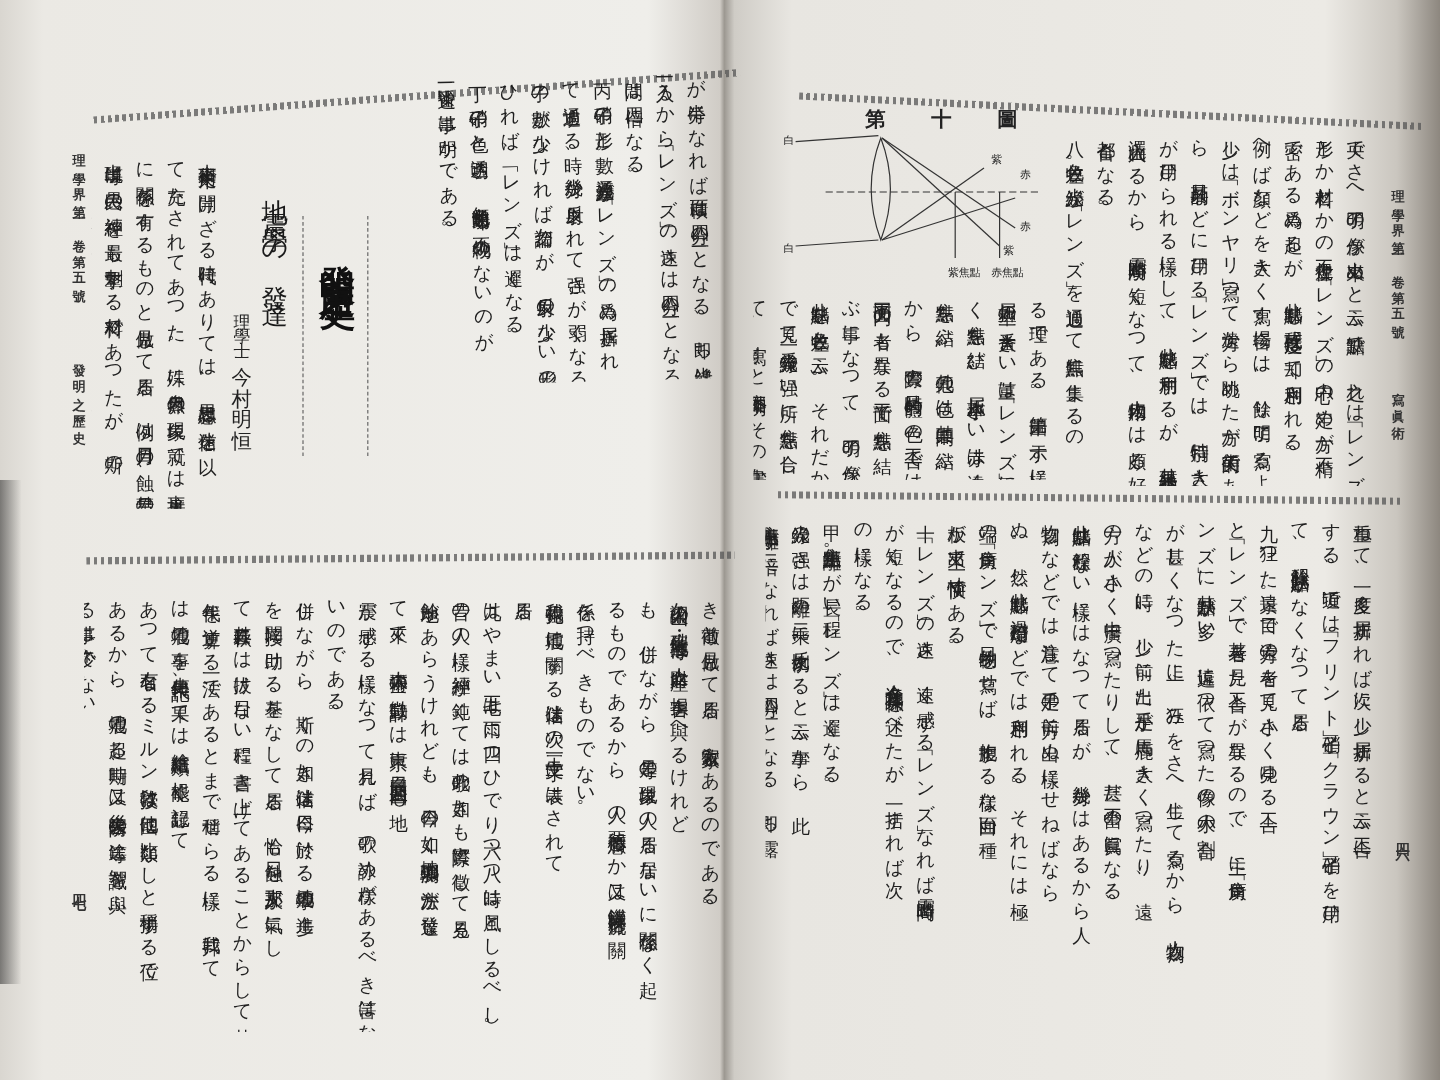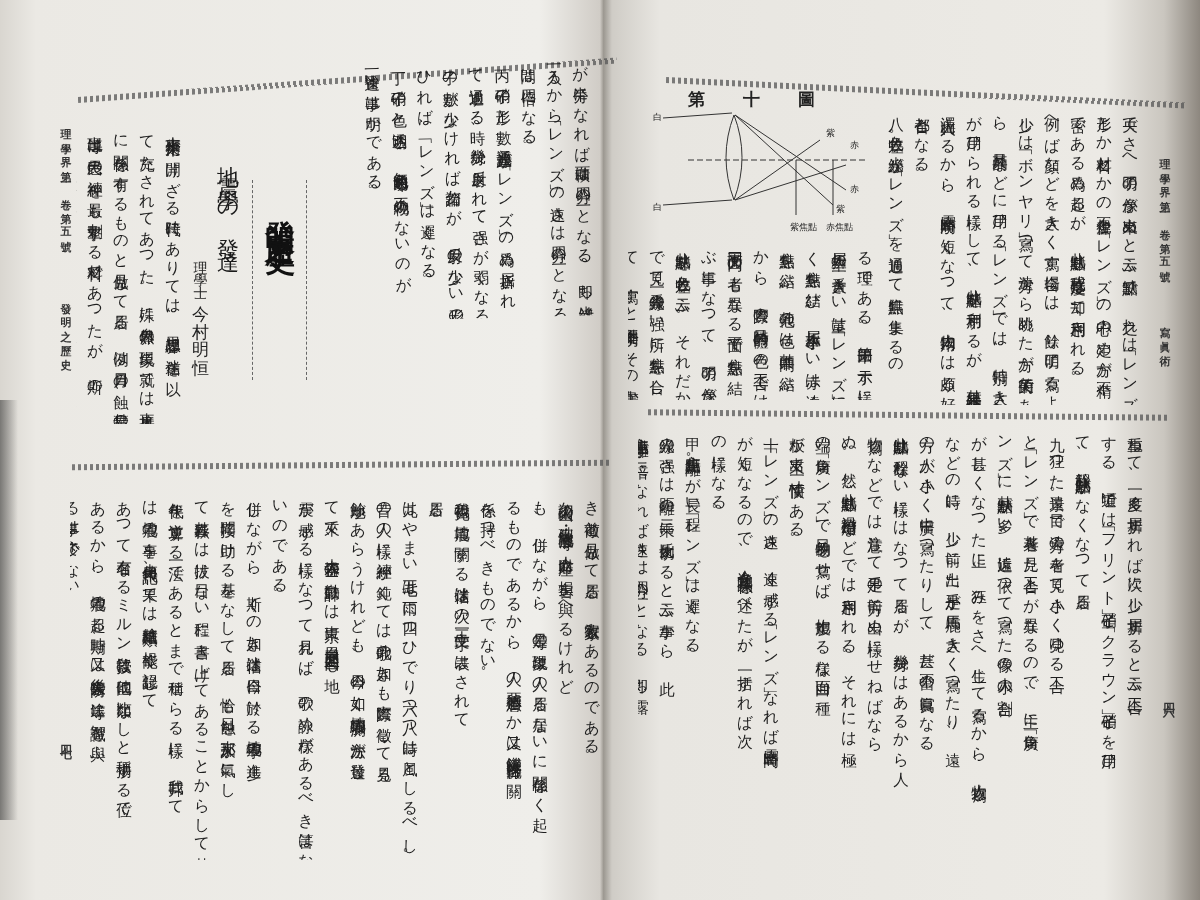--- a/index.html
+++ b/index.html
@@ -15,21 +15,21 @@
   .running { position: absolute; writing-mode: vertical-rl; font-size: 11px; letter-spacing: 14px; font-weight: bold; color: #333; white-space: nowrap; }
   .folio { position: absolute; writing-mode: vertical-rl; font-size: 12px; font-weight: bold; color: #333; letter-spacing: 2px; }
   .title-box { position: absolute; border-left: 1.5px dashed #666; border-right: 1.5px dashed #666; padding: 16px 6px; writing-mode: vertical-rl; }
   .title { font-size: 30px; font-weight: bold; letter-spacing: 6px; color: #111; }
   .subtitle { position: absolute; writing-mode: vertical-rl; font-size: 22px; letter-spacing: 12px; color: #1a1a1a; }
   .author { position: absolute; writing-mode: vertical-rl; font-size: 14px; letter-spacing: 12px; color: #222; }
   .author .name { font-size: 17px; letter-spacing: 18px; margin-top: 6px; }
   .spine-shadow { position: absolute; left: 0; top: 400px; width: 18px; height: 420px; background: linear-gradient(90deg, #2a2a2a, transparent); opacity: .55; }
   .diagram { position: absolute; left: 648px; top: 80px; width: 220px; height: 170px; }
   .diagram svg { width: 100%; height: 100%; }
-  .fig-caption { position: absolute; left: 688px; top: 88px; font-size: 17px; font-weight: bold; letter-spacing: 38px; color: #222; writing-mode: horizontal-tb; direction: rtl; }
+  .fig-caption { position: absolute; left: 721px; top: 88px; font-size: 17px; font-weight: bold; letter-spacing: 38px; color: #222; writing-mode: horizontal-tb; direction: rtl; }
 </style>
 </head>
 <body>
 
 <div class="spread">
   <div class="spine-shadow"></div>
 
   <div class="page page-left">
     <div class="wavy" style="left:78px; top:97px; width:540px; transform: rotate(-4.2deg); transform-origin: left;"></div>
     <div class="wavy" style="left:72px; top:462px; width:540px; transform: rotate(-0.5deg);"></div>

